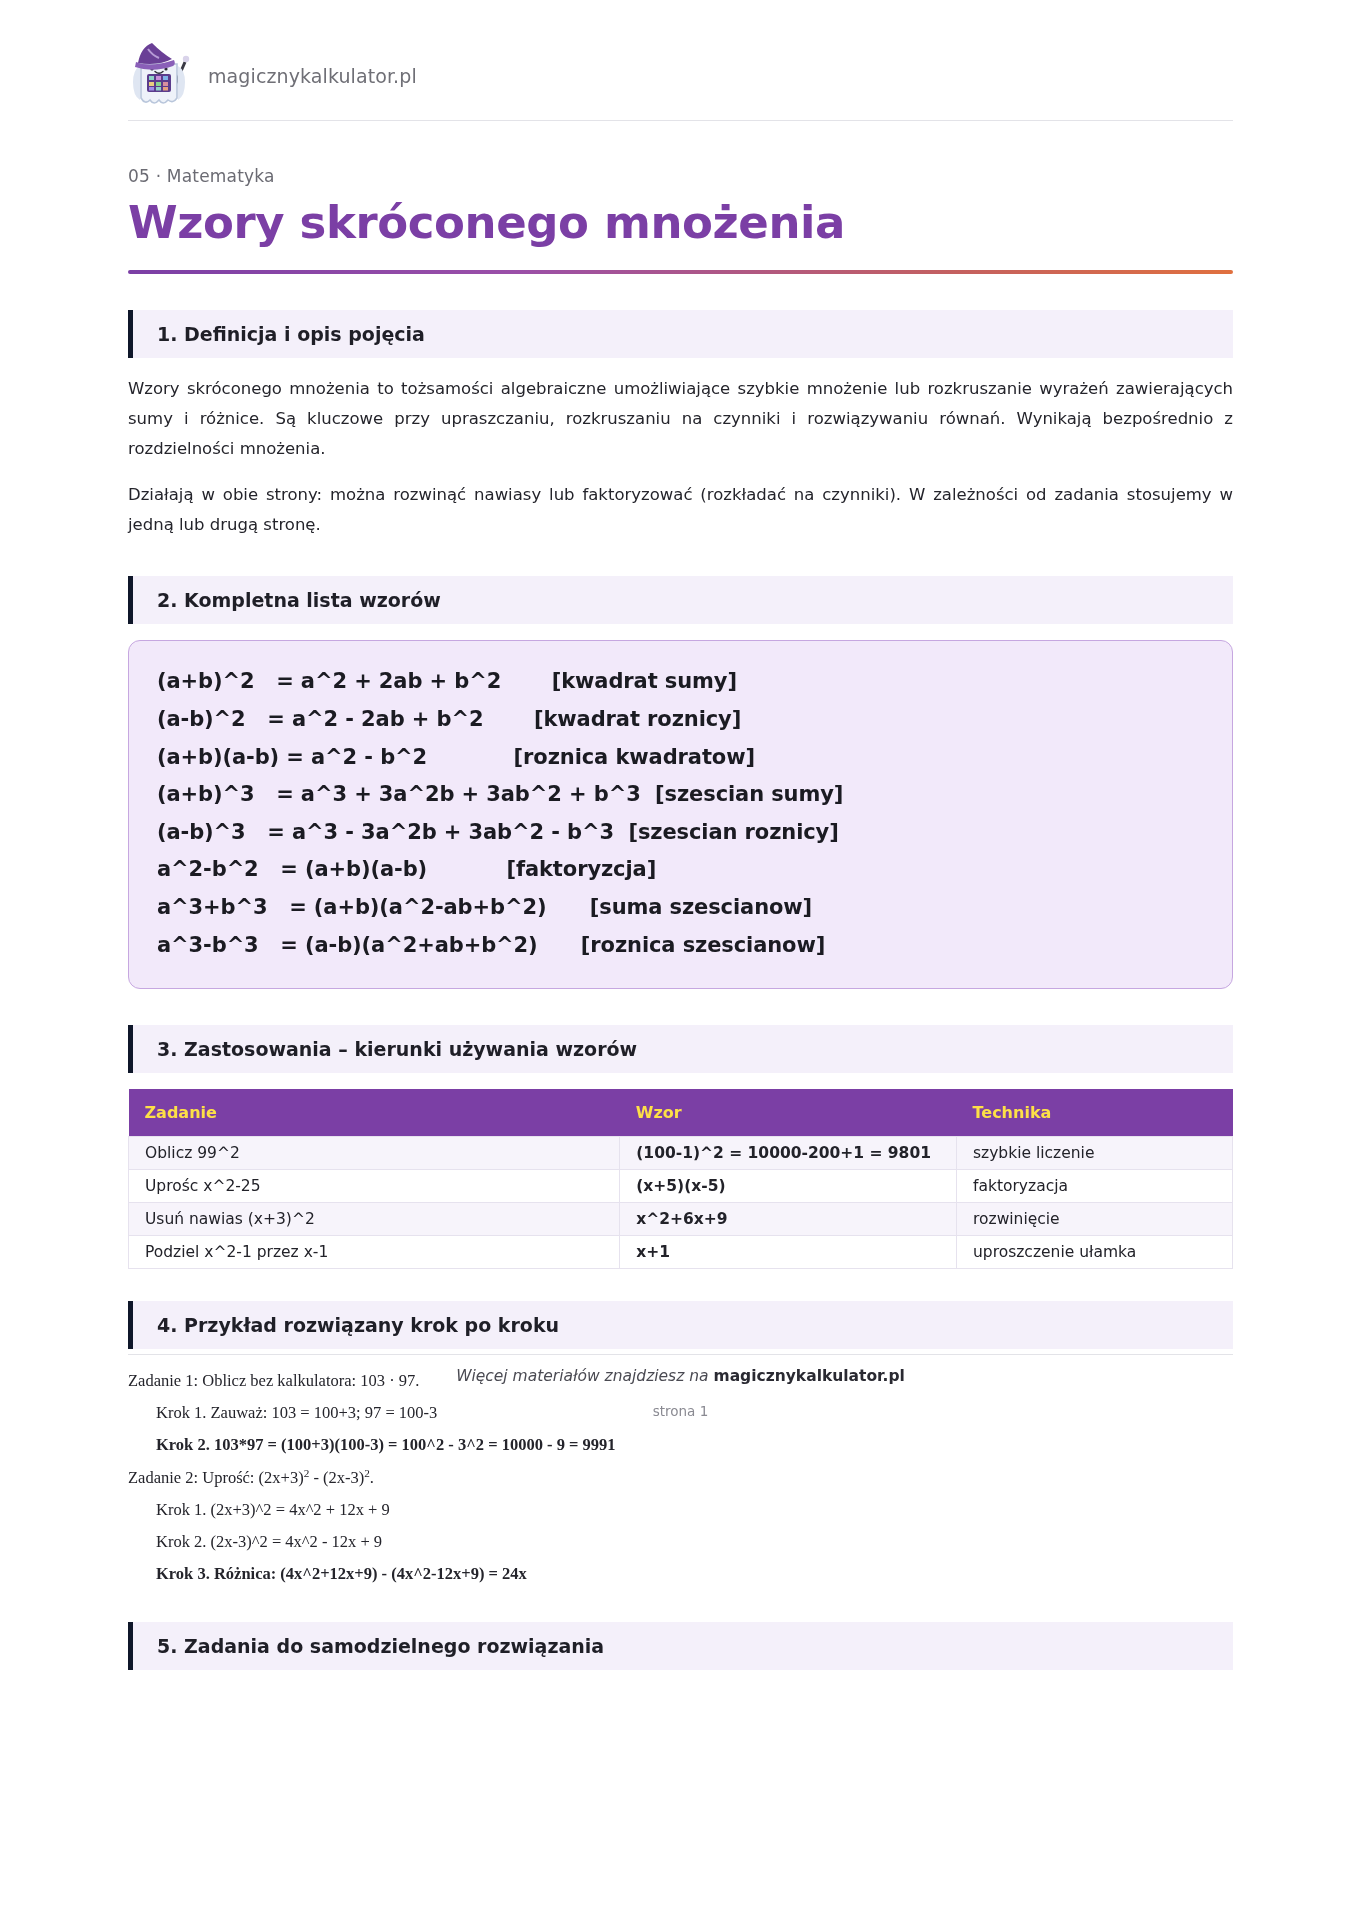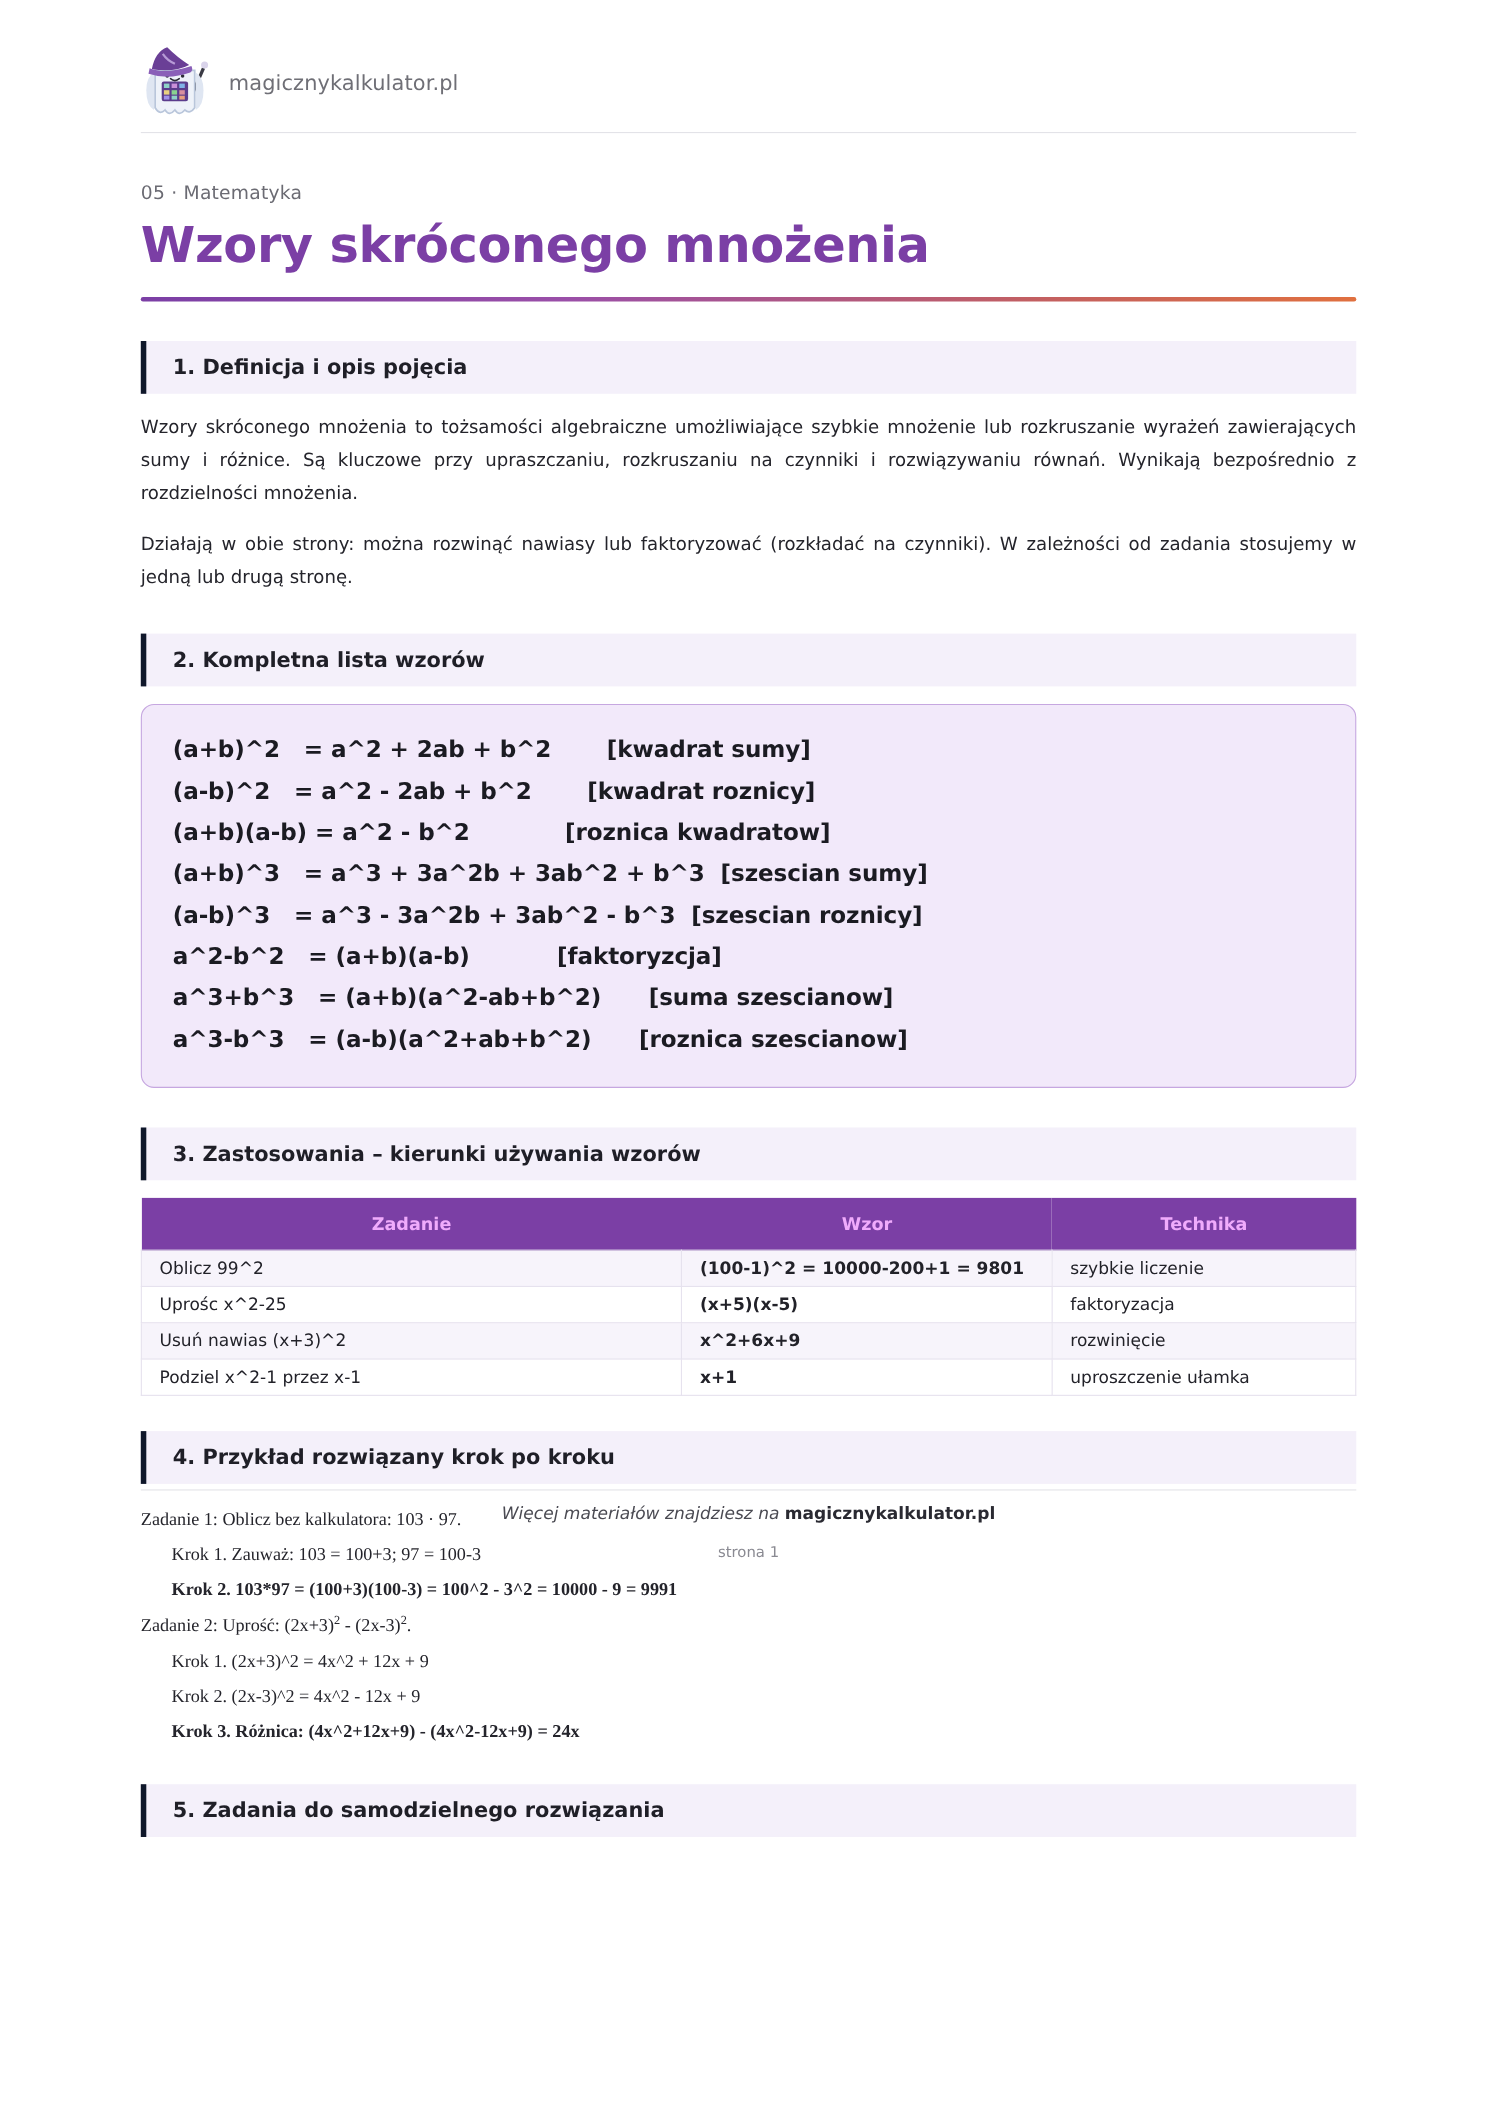--- a/index.html
+++ b/index.html
@@ -119,22 +119,22 @@
 
   
   table.app-table {
     width: 100%;
     border-collapse: collapse;
     table-layout: fixed;
     margin-top: 2px;
   }
   table.app-table thead th {
     background: #7b3fa5;
-    color: #f0abfc;
-    text-align: center;
+    color: #fde047;
+    text-align: left;
     font-size: 16px;
     font-weight: 700;
     padding: 14px 16px;
     border: none;
   }
   table.app-table col.c1 { width: 44.5%; }
   table.app-table col.c2 { width: 30.5%; }
   table.app-table col.c3 { width: 25%; }
 
   table.app-table tbody td {

